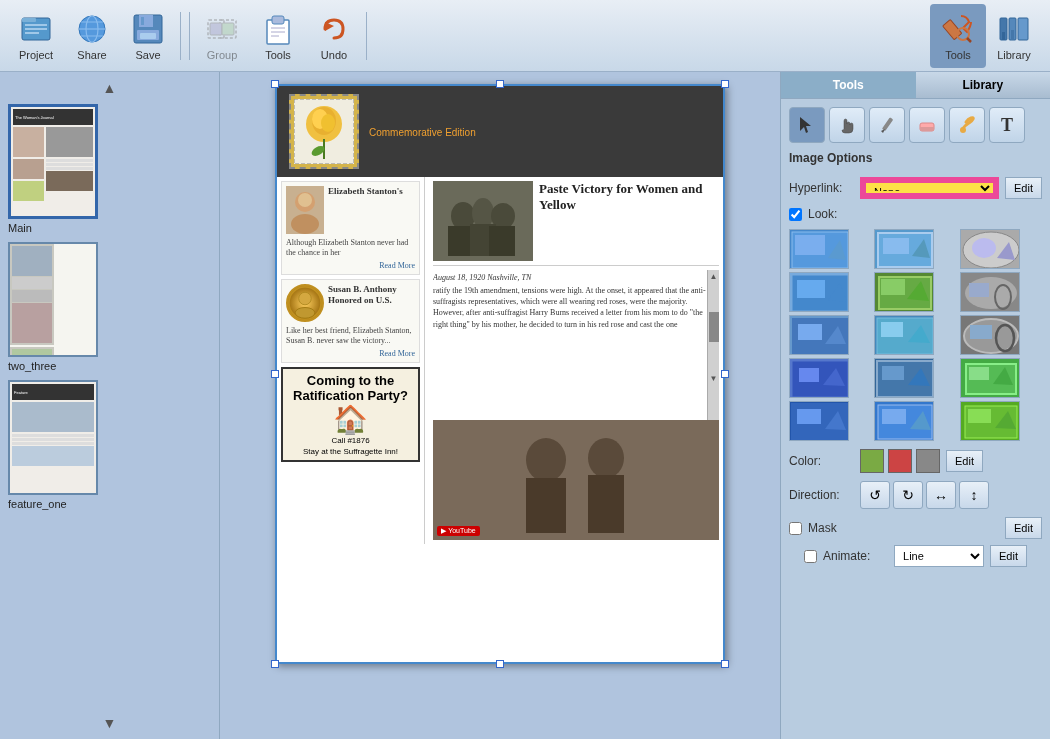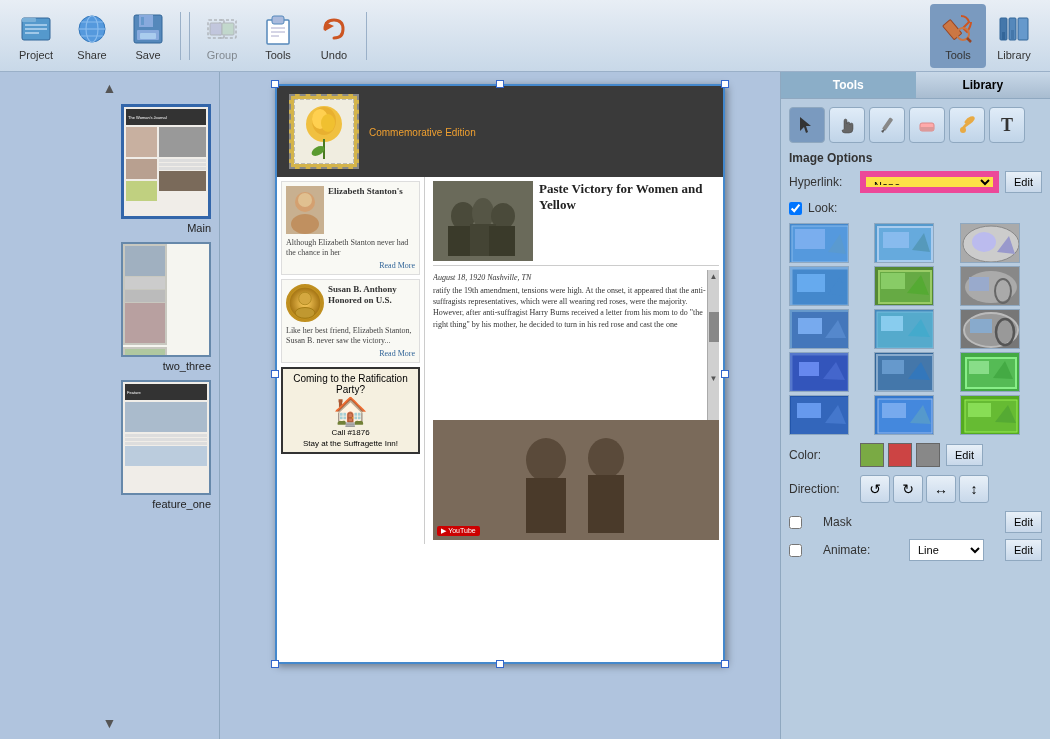--- a/index.html
+++ b/index.html
@@ -63,21 +63,21 @@
       border-right: 1px solid #8fa8c0;
       overflow-y: auto;
       padding: 8px;
       display: flex;
       flex-direction: column;
       gap: 8px;
     }
     .page-thumb {
       display: flex;
       flex-direction: column;
-      align-items: flex-end;
+      align-items: flex-start;
       cursor: pointer;
     }
     .thumb-img {
       width: 90px;
       height: 115px;
       border: 2px solid #6688aa;
       background: #f5f5f0;
       overflow: hidden;
       position: relative;
       display: flex;
@@ -160,21 +160,21 @@
       align-items: center;
       justify-content: center;
       cursor: pointer;
       font-size: 16px;
     }
     .tool-btn.active { background: #7a9abf; }
     .section-title {
       font-size: 12px;
       font-weight: bold;
       color: #333;
-      margin-bottom: 6px;
+      margin-bottom: 12px;
     }
     .option-row {
       display: flex;
       align-items: center;
       gap: 6px;
       margin-bottom: 8px;
     }
     .option-label {
       font-size: 12px;
       color: #333;
@@ -230,21 +230,21 @@
       border-radius: 3px;
       display: flex;
       align-items: center;
       justify-content: center;
       cursor: pointer;
       font-size: 14px;
     }
     .checkbox-row {
       display: flex;
       align-items: center;
-      gap: 21px;
+      gap: 6px;
       margin-bottom: 6px;
       justify-content: center;
     }
     .checkbox-row input { cursor: pointer; }
     .animate-select {
       font-size: 11px;
       padding: 2px 4px;
       border: 1px solid #8fa8c0;
       background: white;
       height: 22px;
@@ -410,22 +410,22 @@
       font-size: 10px;
       color: #ffd060;
     }
     .party-box {
       border: 2px solid #333;
       background: #f5f0e0;
       padding: 4px;
       margin-bottom: 4px;
     }
     .party-title {
-      font-weight: normal;
-      font-size: 10px;
+      font-weight: bold;
+      font-size: 13px;
       text-align: center;
     }
     .party-text { font-size: 8px; text-align: center; }
 
     
     .mini-page {
       width: 100%;
       height: 100%;
       background: #f0ede8;
       padding: 2px;

